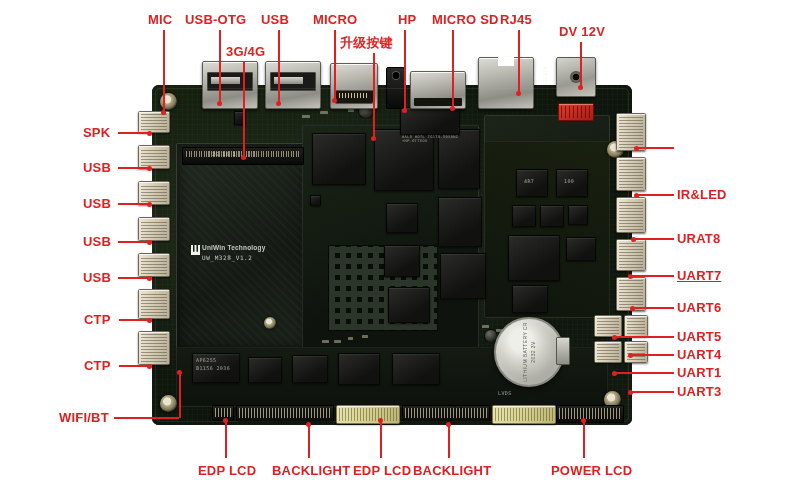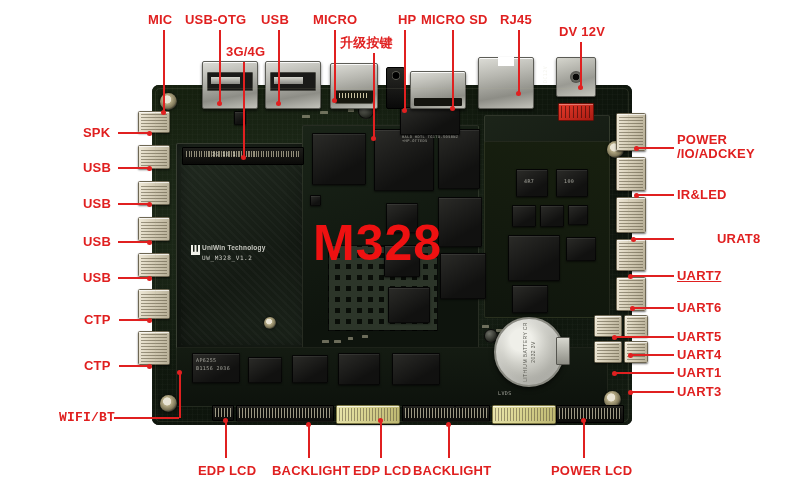--- a/index.html
+++ b/index.html
@@ -306,21 +306,21 @@
   <div class="dot" style="left:334px;top:100px;"></div>
 
   <div class="lab" style="left:340px;top:36px;">升级按键</div>
   <div class="ln v" style="left:373px;top:53px;height:85px;"></div>
   <div class="dot" style="left:373px;top:138px;"></div>
 
   <div class="lab" style="left:398px;top:13px;">HP</div>
   <div class="ln v" style="left:404px;top:30px;height:80px;"></div>
   <div class="dot" style="left:404px;top:110px;"></div>
 
-  <div class="lab" style="left:421px;top:13px;">MICRO SD</div>
+  <div class="lab" style="left:432px;top:13px;">MICRO SD</div>
   <div class="ln v" style="left:452px;top:30px;height:78px;"></div>
   <div class="dot" style="left:452px;top:108px;"></div>
 
   <div class="lab" style="left:500px;top:13px;">RJ45</div>
   <div class="ln v" style="left:518px;top:30px;height:63px;"></div>
   <div class="dot" style="left:518px;top:93px;"></div>
 
   <div class="lab" style="left:559px;top:25px;">DV 12V</div>
   <div class="ln v" style="left:580px;top:42px;height:45px;"></div>
   <div class="dot" style="left:580px;top:87px;"></div>
@@ -346,37 +346,33 @@
   <div class="dot" style="left:149px;top:278px;"></div>
 
   <div class="lab" style="left:84px;top:313px;">CTP</div>
   <div class="ln h" style="left:119px;top:319px;width:30px;"></div>
   <div class="dot" style="left:149px;top:320px;"></div>
 
   <div class="lab" style="left:84px;top:359px;">CTP</div>
   <div class="ln h" style="left:119px;top:365px;width:30px;"></div>
   <div class="dot" style="left:149px;top:366px;"></div>
 
-  <div class="lab" style="left:59px;top:411px;font-family:Liberation Mono, monospace;">WIFI/BT</div>
+  <div class="lab" style="left:59px;top:411px;">WIFI/BT</div>
   <div class="ln h" style="left:114px;top:417px;width:65px;"></div>
   <div class="ln v" style="left:179px;top:372px;height:46px;"></div>
   <div class="dot" style="left:179px;top:372px;"></div>
 
-  <div class="lab two" style="left:677px;top:133px;">
-    <div>POWER</div>
-    <div>/IO/ADCKEY</div>
-  </div>
   <div class="ln h" style="left:636px;top:147px;width:38px;"></div>
   <div class="dot" style="left:636px;top:148px;"></div>
 
   <div class="lab" style="left:677px;top:188px;">IR&amp;LED</div>
   <div class="ln h" style="left:636px;top:194px;width:38px;"></div>
   <div class="dot" style="left:636px;top:195px;"></div>
 
-  <div class="lab" style="left:677px;top:232px;margin-left:40px;">URAT8</div>
+  <div class="lab" style="left:677px;top:232px;">URAT8</div>
   <div class="ln h" style="left:633px;top:238px;width:41px;"></div>
   <div class="dot" style="left:633px;top:239px;"></div>
 
   <div class="lab" style="left:677px;top:269px;text-decoration:underline;">UART7</div>
   <div class="ln h" style="left:630px;top:275px;width:44px;"></div>
   <div class="dot" style="left:630px;top:276px;"></div>
 
   <div class="lab" style="left:677px;top:301px;">UART6</div>
   <div class="ln h" style="left:632px;top:307px;width:42px;"></div>
   <div class="dot" style="left:632px;top:308px;"></div>
@@ -410,15 +406,14 @@
   <div class="dot" style="left:380px;top:420px;"></div>
 
   <div class="lab" style="left:413px;top:464px;">BACKLIGHT</div>
   <div class="ln v" style="left:448px;top:424px;height:34px;"></div>
   <div class="dot" style="left:448px;top:424px;"></div>
 
   <div class="lab" style="left:551px;top:464px;">POWER LCD</div>
   <div class="ln v" style="left:583px;top:420px;height:38px;"></div>
   <div class="dot" style="left:583px;top:420px;"></div>
 
-  <div class="bigtitle" style="left:313px;top:218px;">M328</div>
 
 </div>
 
 </body></html>

